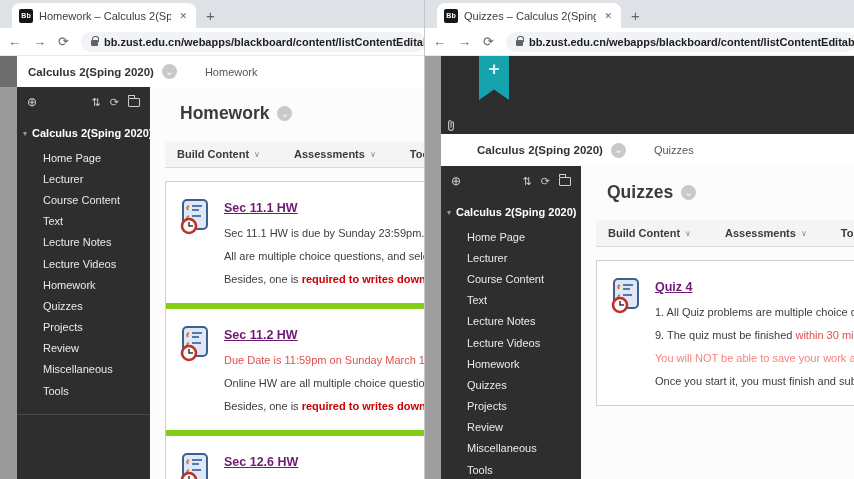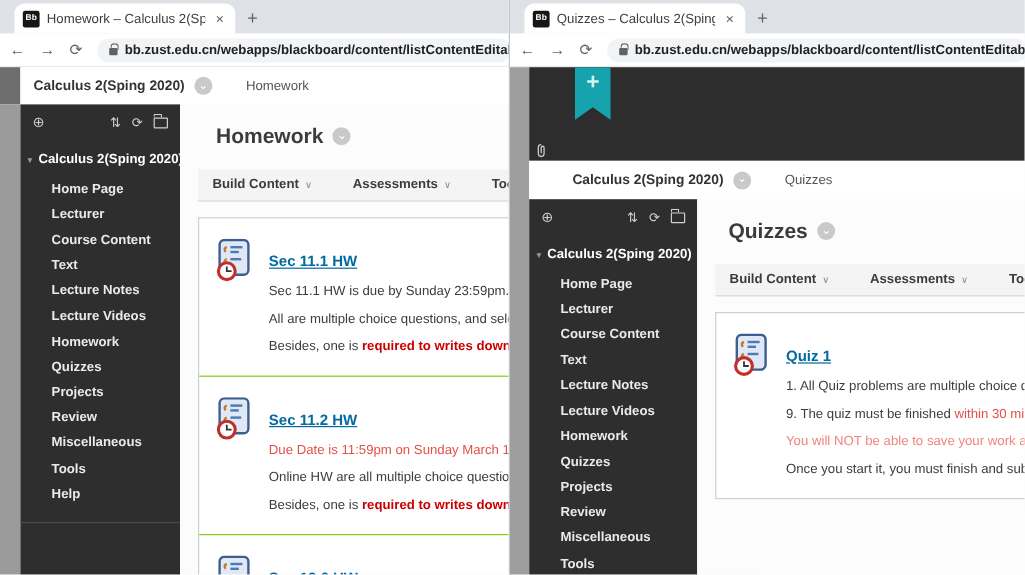--- a/index.html
+++ b/index.html
@@ -37,39 +37,39 @@
   .sb-tools { height:30px; display:flex; align-items:center; padding:0 10px; color:#cfcfcf; }
   .sb-add { font-size:12px; cursor:pointer; }
   .sb-right { margin-left:auto; display:flex; align-items:center; gap:9px; }
   .sb-sort { font-size:11px; cursor:pointer; }
   .sb-refresh { font-size:11px; cursor:pointer; }
   .folder { width:12px; height:9px; border:1.3px solid #cfcfcf; border-radius:1px; position:relative; cursor:pointer; }
   .folder:before { content:""; position:absolute; top:-3.5px; left:-1px; width:5px; height:2px; border:1.3px solid #cfcfcf; border-bottom:none; border-radius:1px 1px 0 0; }
   .sb-course { display:flex; align-items:center; gap:5px; padding:10px 6px 5px 6px; }
   .caret { font-size:8px; color:#9a9a9a; cursor:pointer; flex:none; }
   .sb-course-name { font-size:11px; font-weight:bold; color:#fff; white-space:nowrap; cursor:pointer; }
-  .sb-items { list-style:none; margin-top:3px;font-weight:bold; }
+  .sb-items { list-style:none; margin-top:3px; }
   .sb-items li { font-size:11px; padding:4.6px 6px 4.6px 26px; white-space:nowrap; cursor:pointer; color:#eaeaea; }
   .sb-div { border-top:1px solid #4a4a4a; margin-top:13px; }
   .sb-sec1 { font-size:11px; font-weight:bold; color:#fff; padding:15px 6px 0 26px; cursor:pointer; }
   .sb-sec2 { display:flex; align-items:center; gap:5px; padding:13px 6px 0 6px; }
 
   .main { position:absolute; background:#fcfcfc; overflow:hidden; }
   .pg-title { display:flex; align-items:center; margin:16px 0 0 30px; }
   .pg-title h1 { font-size:17.5px; font-weight:600; color:#3b3b3b; }
   .actionbar { margin:17px 0 0 15px; width:140%; height:27px; background:#f4f4f4; border-bottom:1px solid #d9d9d9; display:flex; align-items:center; gap:34px; padding-left:12px; }
   .abtn { display:flex; align-items:center; gap:5px; cursor:pointer; }
   .abtn .lbl { font-size:11px; font-weight:bold; color:#3b3b3b; }
   .abtn .chev { font-size:8px; color:#8a8a8a; }
   .card { margin:13px 0 0 15px; width:140%; background:#fff; border:1px solid #cfcfcf; }
   .citem { display:flex; padding:15px 10px 12px 10px; }
-  .citem + .citem { border-top:1px solid #84cc16; }
+  .citem + .citem { border-top:6px solid #84cc16; }
   .cicon { flex:none; margin:2px 12px 0 2px; }
   .cbody { overflow:hidden; }
-  .ctitle { display:inline-block; font-size:12.5px; font-weight:bold; color:#0369a1; text-decoration:underline; margin:14px 0 7px; cursor:pointer; white-space:nowrap; }
+  .ctitle { display:inline-block; font-size:12.5px; font-weight:bold; color:#701a75; text-decoration:underline; margin:4px 0 7px; cursor:pointer; white-space:nowrap; }
   .cline { font-size:11px; line-height:23px; color:#3c3c3c; white-space:nowrap; }
   .red { color:#e2504a; }
   .redbold { color:#cc0000; font-weight:bold; }
   .redlight { color:#f2837d; }
 
   
   .banner { position:absolute; background:#2d2d2d; }
   .bookmark { position:absolute; left:38px; top:0; width:30px; height:44px; background:#16a3ae; clip-path:polygon(0 0,100% 0,100% 100%,50% 76%,0 100%); display:flex; justify-content:center; cursor:pointer; }
   .bookmark span { color:#d8f2f4; font-size:19px; font-weight:bold; margin-top:2px; }
   .clip { position:absolute; left:5px; bottom:2px; }
@@ -142,21 +142,20 @@
           <li>Course Content</li>
           <li>Text</li>
           <li>Lecture Notes</li>
           <li>Lecture Videos</li>
           <li>Homework</li>
           <li>Quizzes</li>
           <li>Projects</li>
           <li>Review</li>
           <li>Miscellaneous</li>
           <li>Tools</li>
-          <li>Help</li>
         </ul>
         <div class="sb-div"></div>
         <div class="sb-sec2">
           
           
         </div>
       </div>
 
       <div class="main" style="left:150px;top:31px;right:0;bottom:0;">
         <div class="pg-title">
@@ -302,21 +301,21 @@
 
           </span>
         </div>
 
         <div class="card">
           <div class="citem">
             <svg class="cicon" width="34" height="36" viewBox="0 0 34 36">
                 <use href="#assess-icon"></use>
               </svg>
             <div class="cbody">
-              <span class="ctitle">Quiz 1</span>
+              <span class="ctitle">Quiz 4</span>
               <div class="cline">1. All Quiz problems are multiple choice que</div>
               <div class="cline"><span>9. The quiz must be finished </span><span class="red">within 30 min i</span></div>
               <div class="cline redlight">You will NOT be able to save your work and</div>
               <div class="cline">Once you start it, you must finish and subm</div>
             </div>
           </div>
         </div>
       </div>
     </div>
   </div>

